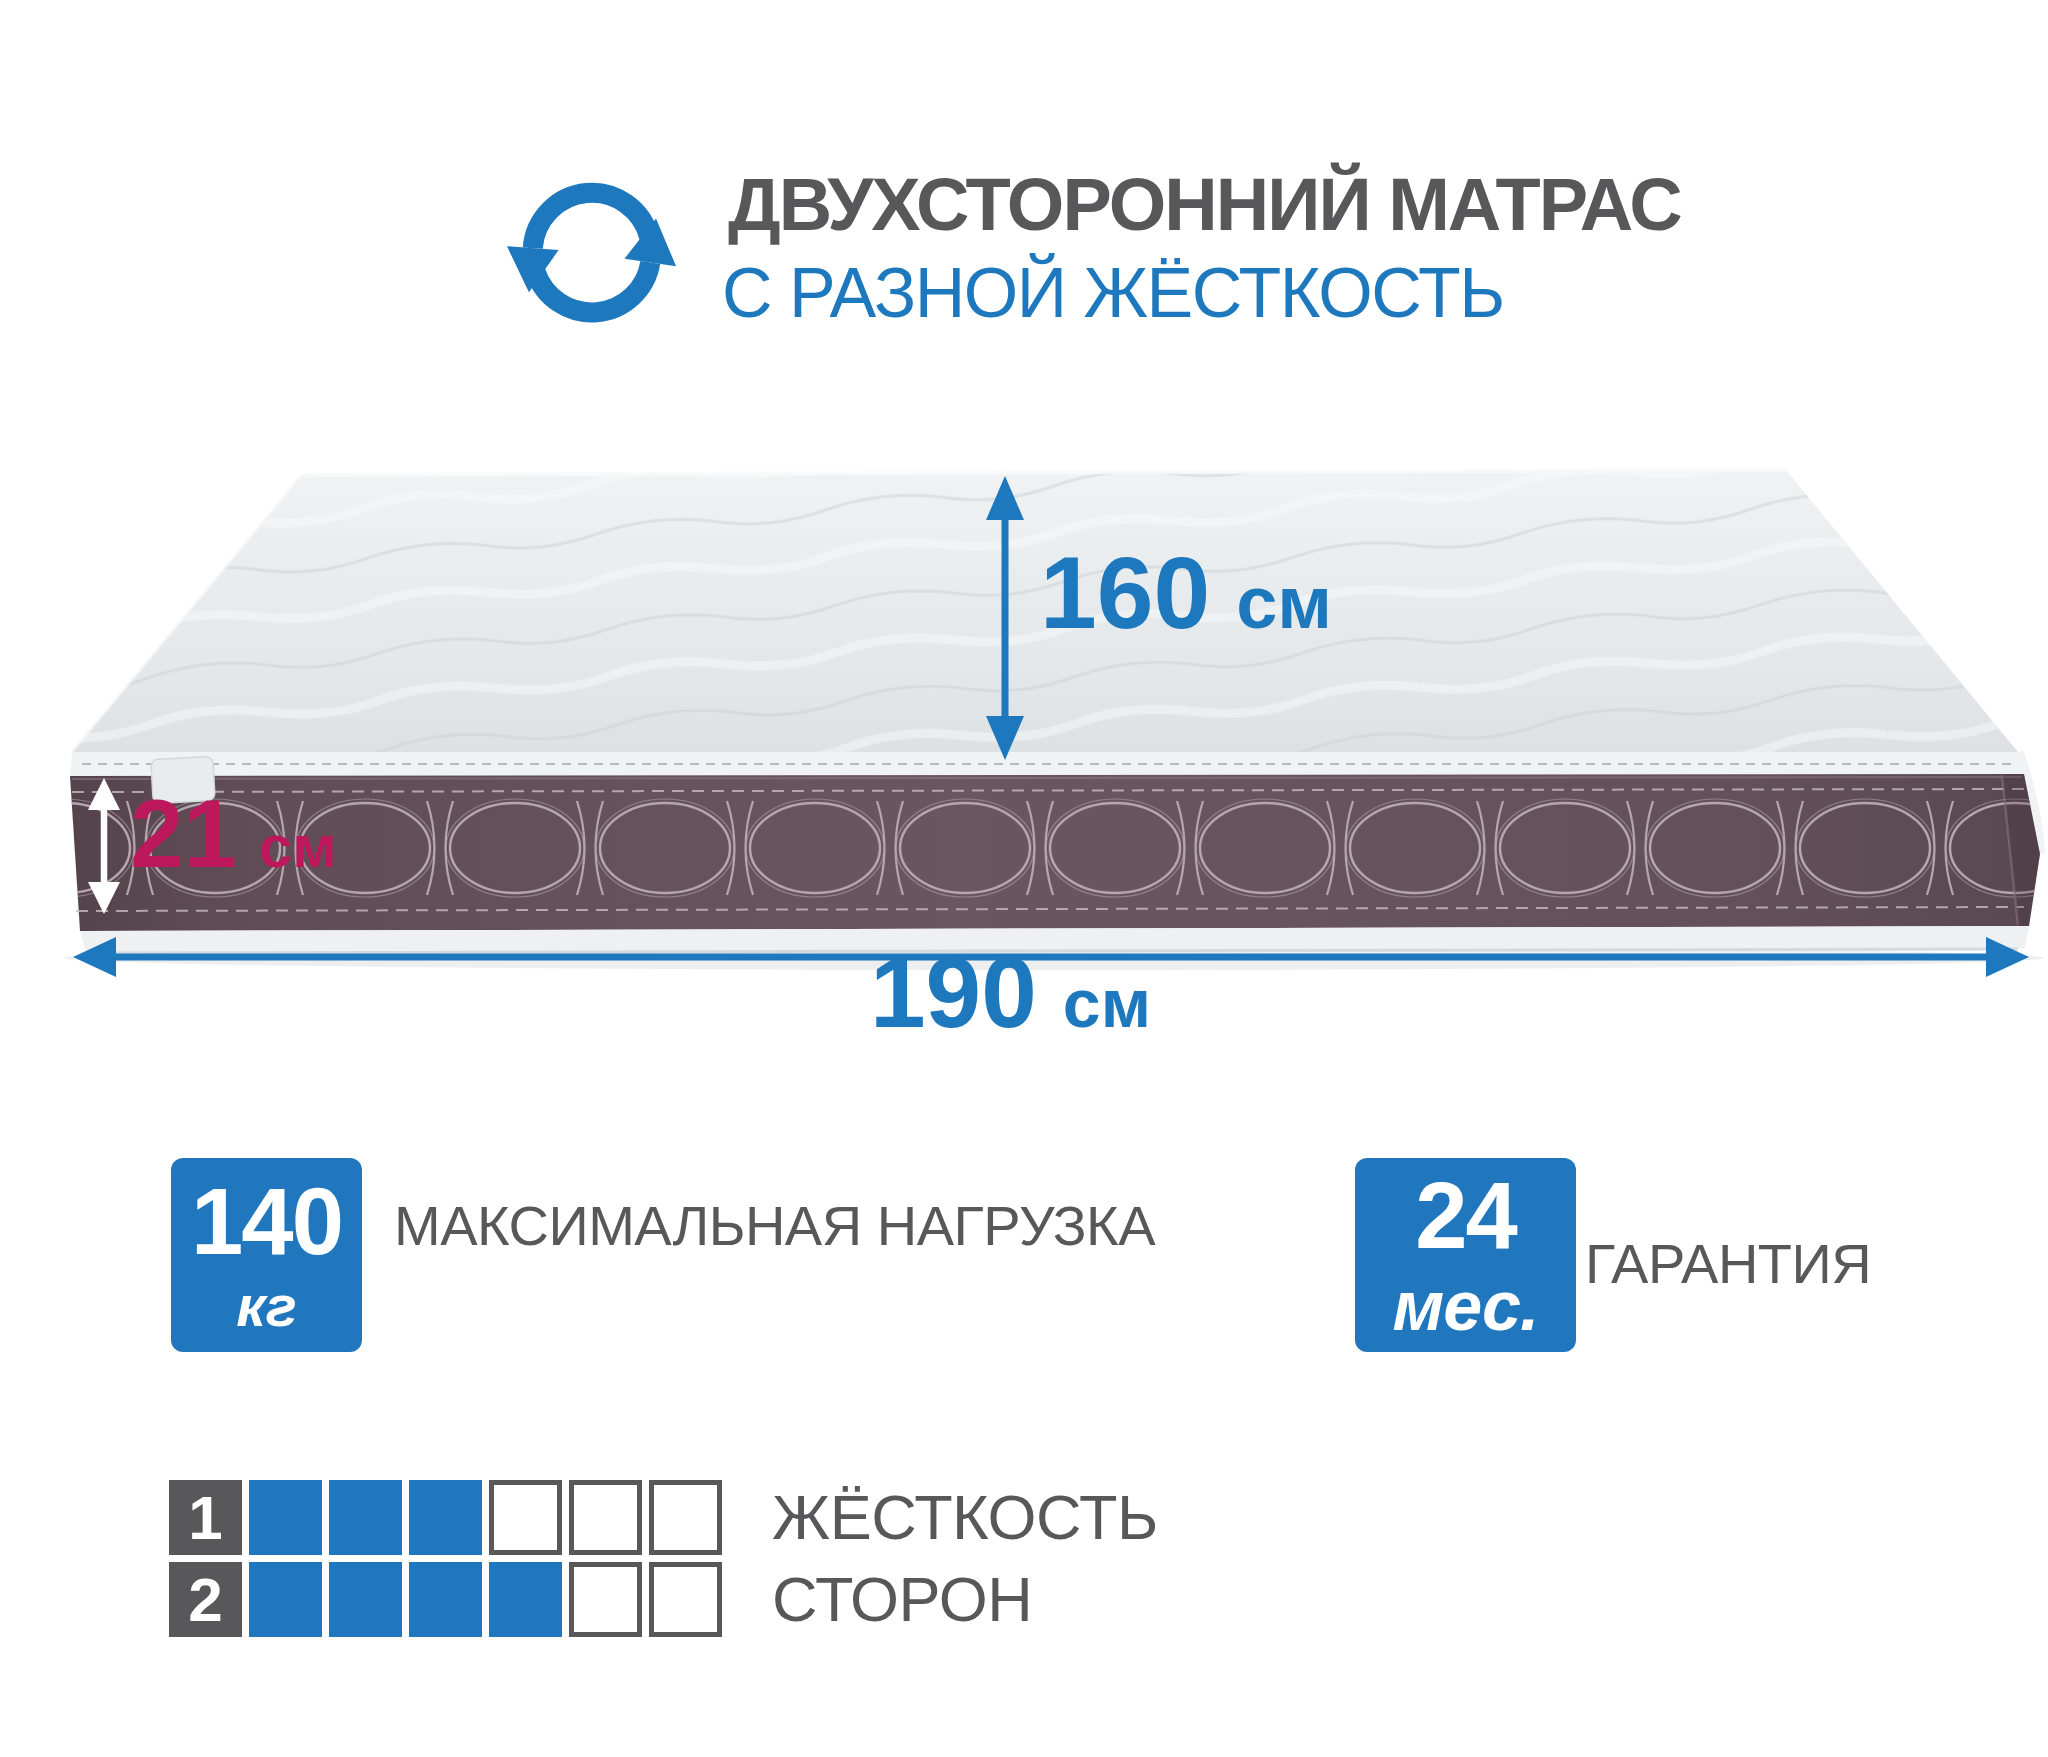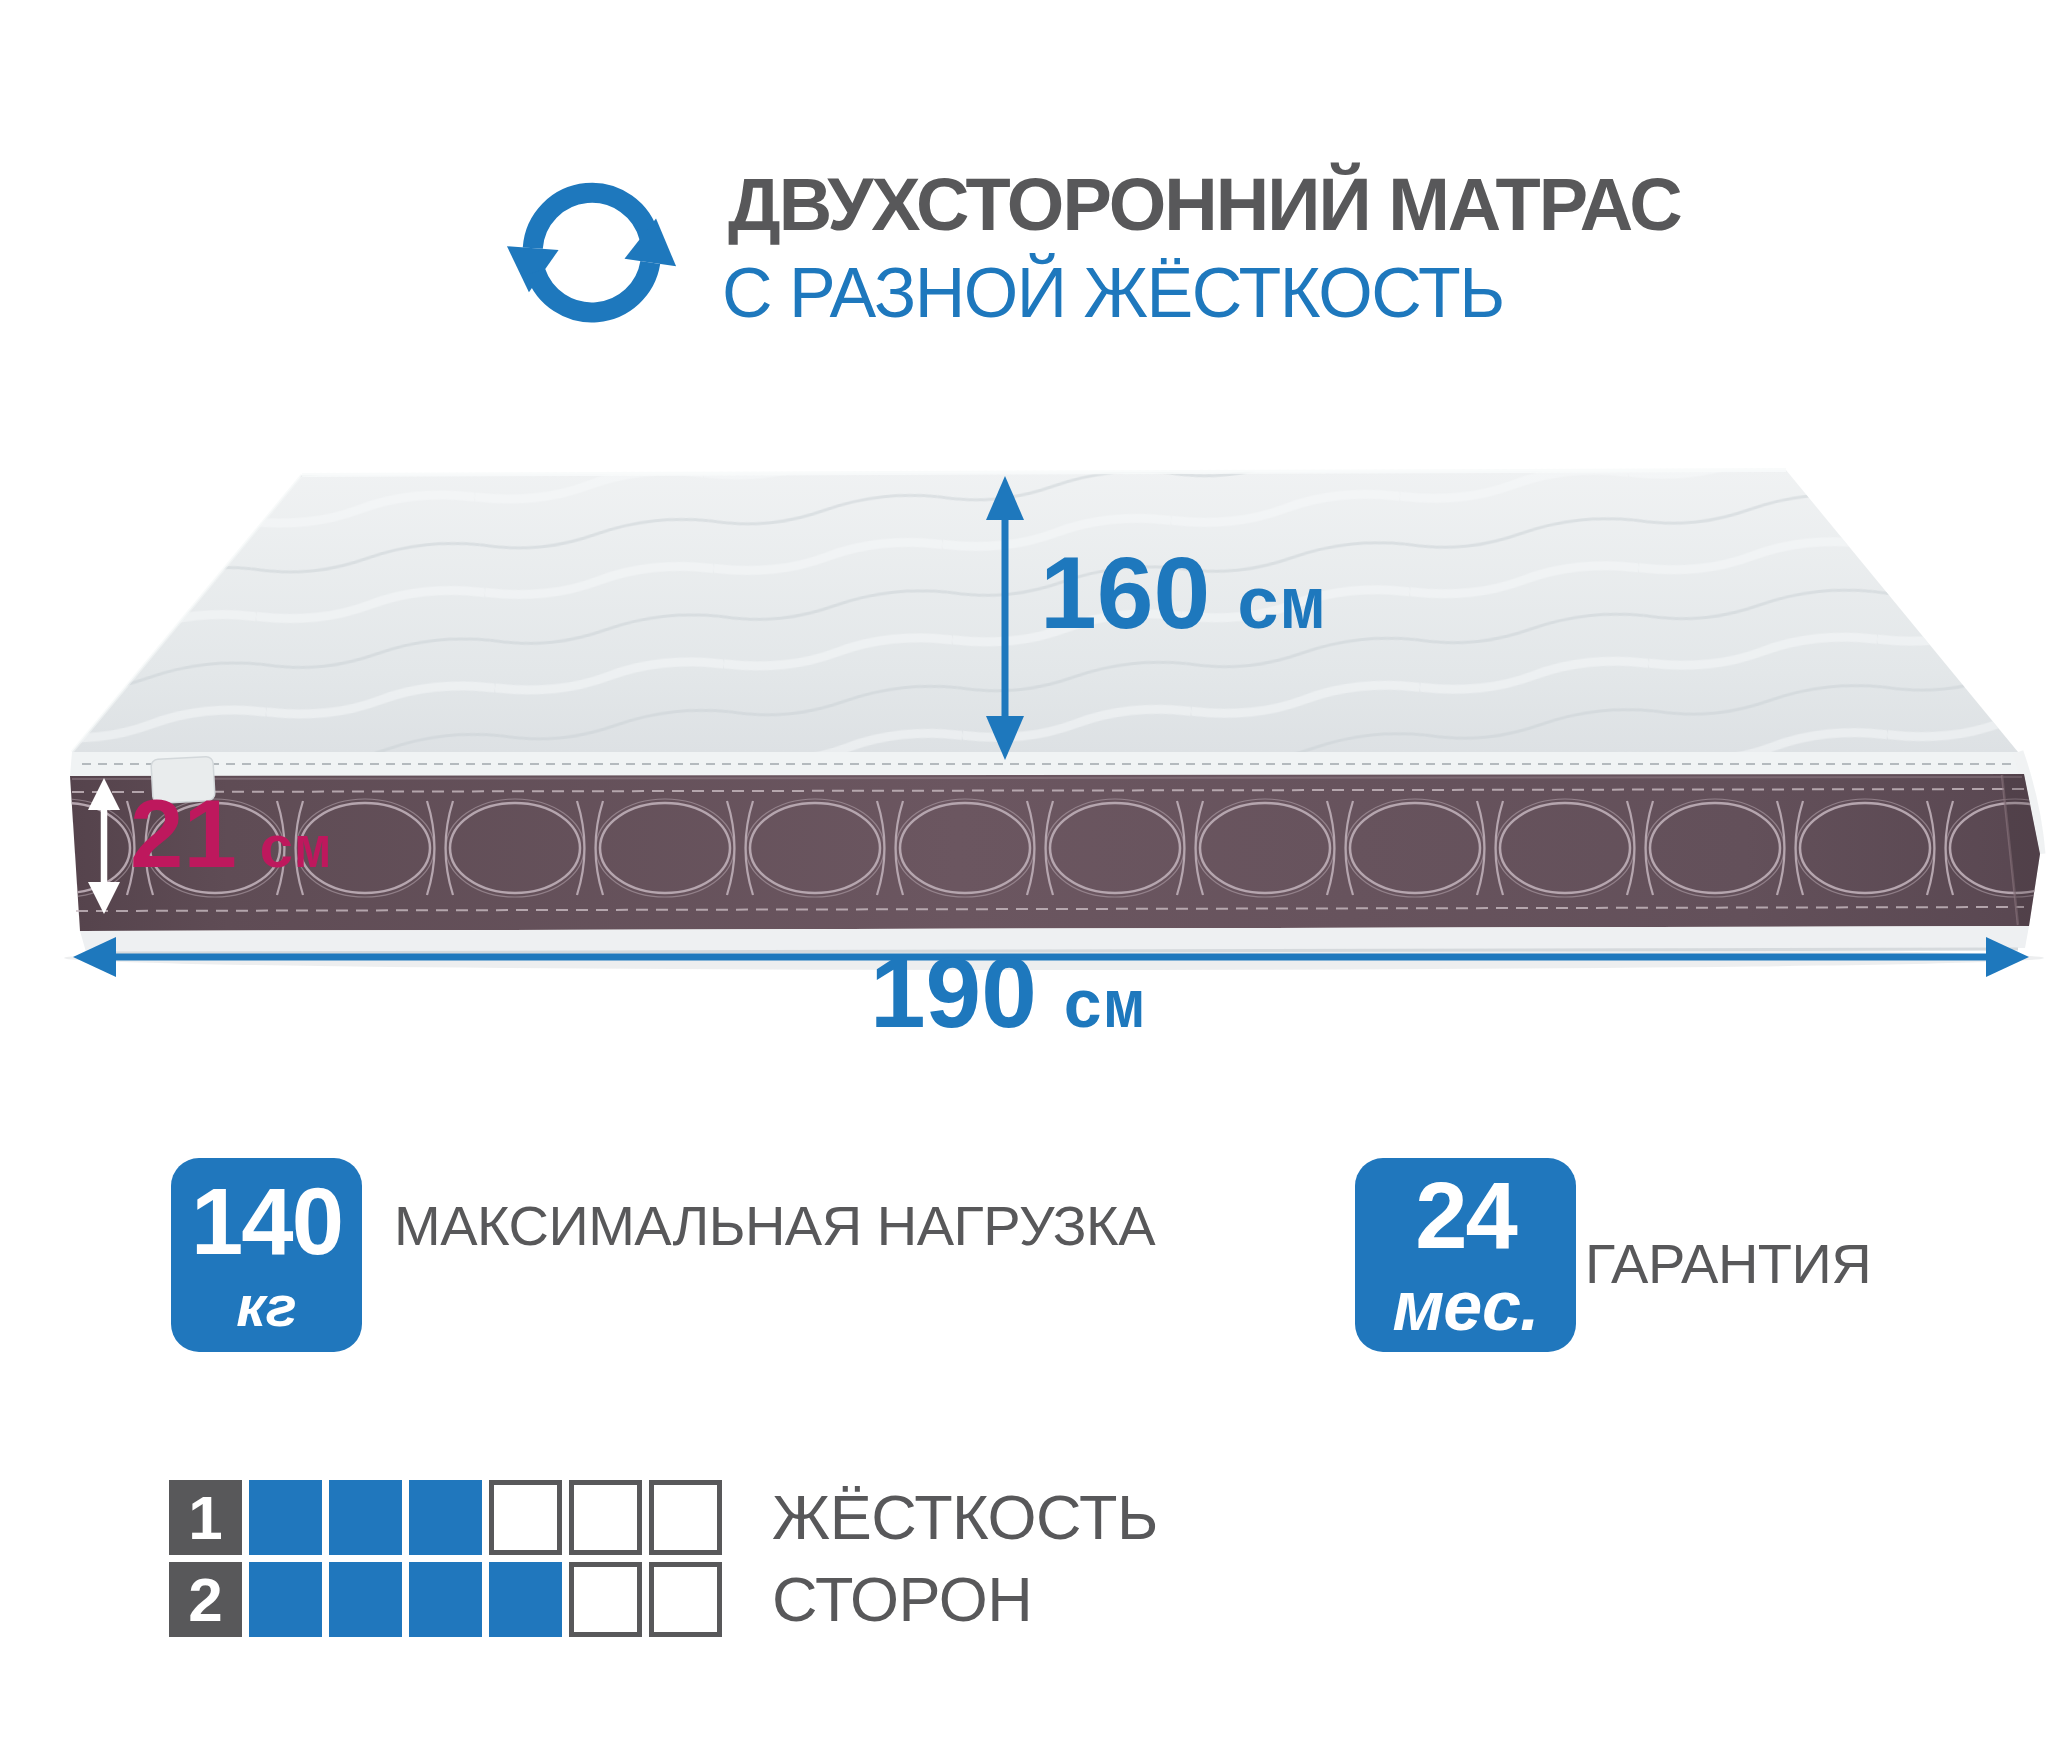--- a/index.html
+++ b/index.html
@@ -33,34 +33,34 @@
   
   #mattress{left:0;top:380px;width:2048px;height:640px;}
   .arrow-blue line{stroke:var(--accent);}
   .arrow-blue polygon{fill:var(--accent);}
   .arrow-white line{stroke:#ffffff;}
   .arrow-white polygon{fill:#ffffff;}
 
   
   .dim{white-space:nowrap;line-height:1;z-index:5;}
   .dim .num{font-weight:700;}
-  .dim .unit{font-weight:700;margin-left:26px;font-family:Liberation Mono, monospace;}
+  .dim .unit{font-weight:700;margin-left:26px;}
   #dim-depth{left:1000px;top:542px;color:var(--accent);}
   #dim-depth .num{font-size:102px;margin-left:40px;}
   #dim-depth .unit{font-size:74px;}
   #dim-height{left:130px;top:786px;color:#be185d;}
   #dim-height .num{font-size:96px;}
   #dim-height .unit{font-size:60px;margin-left:22px;}
   #dim-width{left:862px;top:942px;color:var(--accent);}
   #dim-width .num{font-size:100px;margin-left:8px;}
   #dim-width .unit{font-size:68px;}
 
   
   .badge{
-    background:var(--badge);color:#ffffff;border-radius:28px;
+    background:var(--badge);color:#ffffff;border-radius:12px;
     display:flex;flex-direction:column;justify-content:center;
     text-align:center;line-height:1;
   }
   .badge .b-num{font-size:94px;font-weight:700;letter-spacing:-2px;}
   .badge .b-unit{font-weight:700;margin-top:8px;font-style:italic;}
   #badge-load{left:171px;top:1158px;width:191px;height:194px;}
   #badge-load .b-unit{font-size:58px;}
   #badge-warranty{left:1355px;top:1158px;width:221px;height:194px;}
   #badge-warranty .b-unit{font-size:70px;letter-spacing:-1px;}
   .feature-text{

